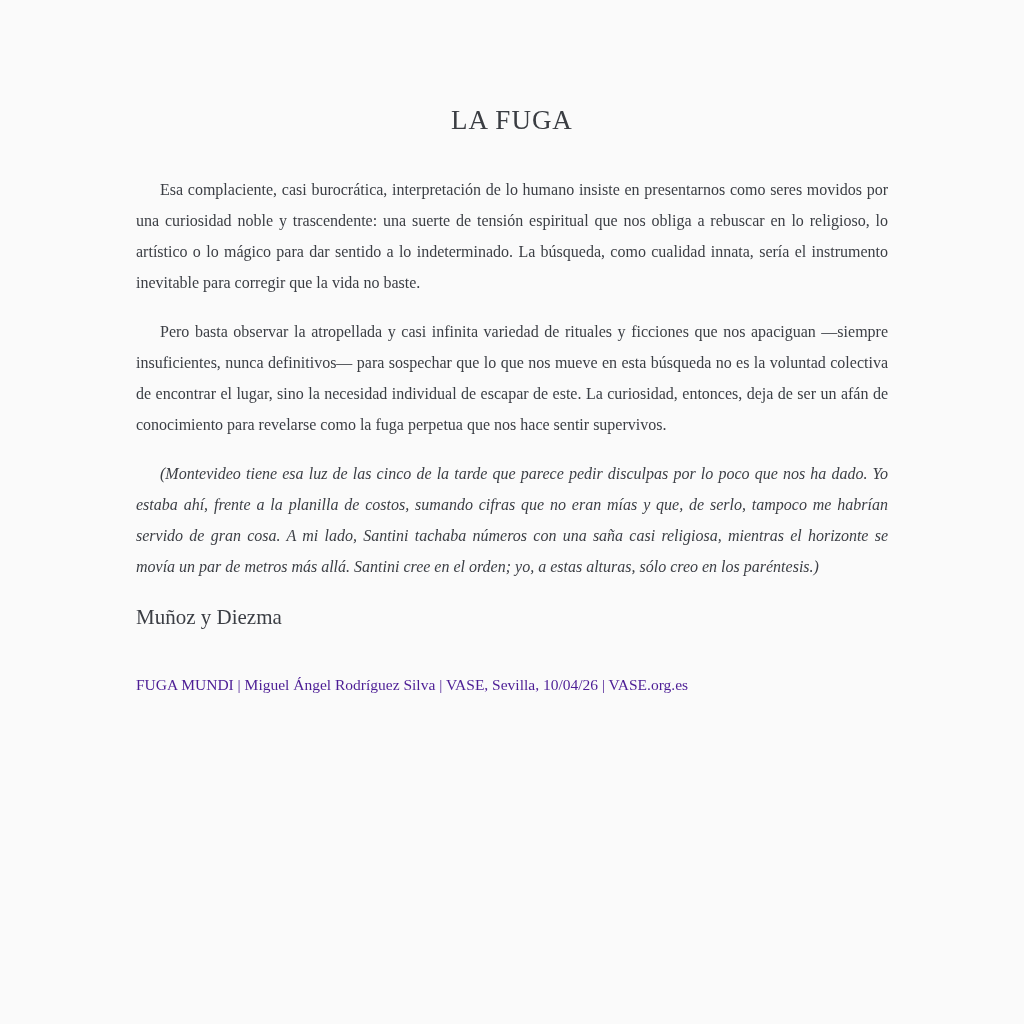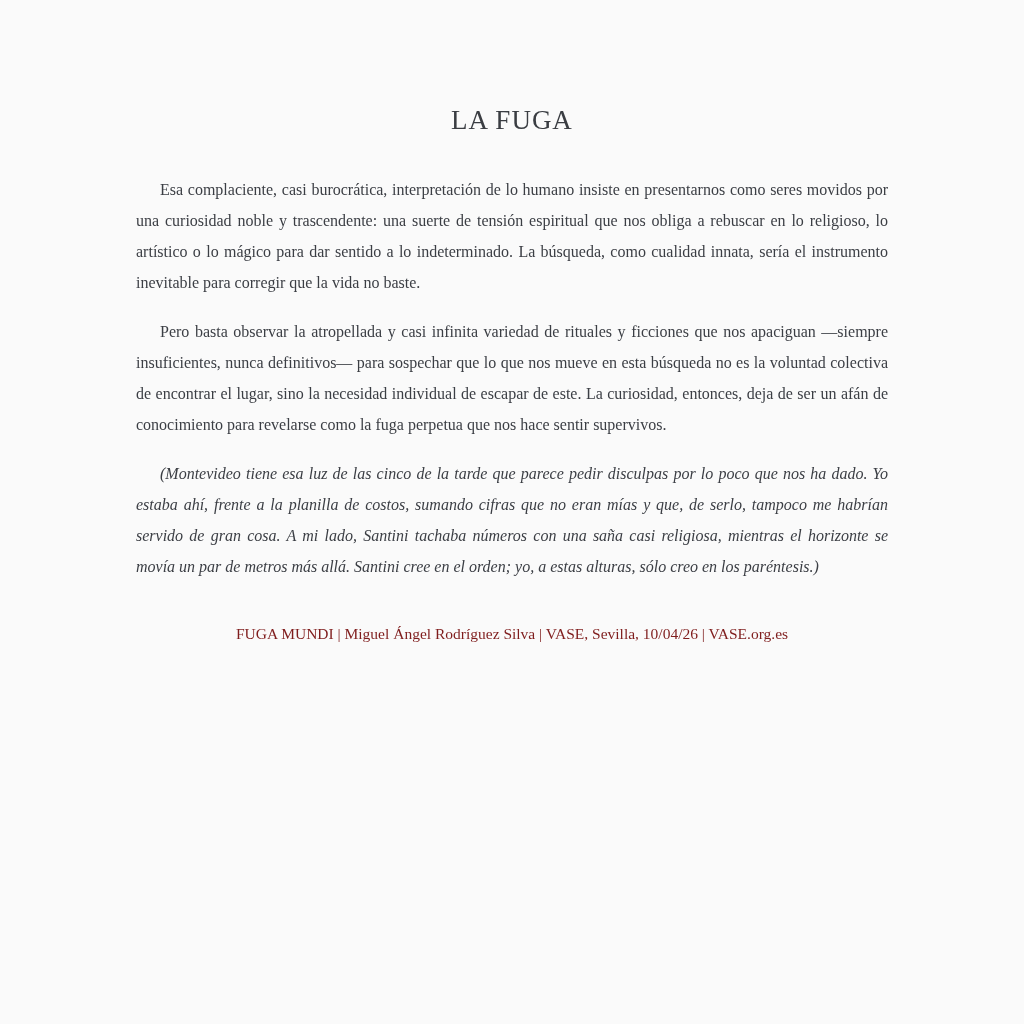--- a/index.html
+++ b/index.html
@@ -44,35 +44,36 @@
     font-size: 21px;
     line-height: 31px;
   }
   .signature div {
     margin: 0;
   }
   .footer-line {
     margin-top: 42px;
     font-size: 15.5px;
     line-height: 1.3;
-    text-align: center;
-    color: #7f1d1d;
+    text-align: left;
+    color: #4c1d95;
   }
 </style>
 </head>
 <body>
 
 <div class="page">
 
   <h1 class="doc-title">LA FUGA</h1>
 
   <p class="body-para">Esa complaciente, casi burocrática, interpretación de lo humano insiste en presentarnos como seres movidos por una curiosidad noble y trascendente: una suerte de tensión espiritual que nos obliga a rebuscar en lo religioso, lo artístico o lo mágico para dar sentido a lo indeterminado. La búsqueda, como cualidad innata, sería el instrumento inevitable para corregir que la vida no baste.</p>
 
   <p class="body-para">Pero basta observar la atropellada y casi infinita variedad de rituales y ficciones que nos apaciguan —siempre insuficientes, nunca definitivos— para sospechar que lo que nos mueve en esta búsqueda no es la voluntad colectiva de encontrar el lugar, sino la necesidad individual de escapar de este. La curiosidad, entonces, deja de ser un afán de conocimiento para revelarse como la fuga perpetua que nos hace sentir supervivos.</p>
 
   <p class="body-para italic">(Montevideo tiene esa luz de las cinco de la tarde que parece pedir disculpas por lo poco que nos ha dado. Yo estaba ahí, frente a la planilla de costos, sumando cifras que no eran mías y que, de serlo, tampoco me habrían servido de gran cosa. A mi lado, Santini tachaba números con una saña casi religiosa, mientras el horizonte se movía un par de metros más allá. Santini cree en el orden; yo, a estas alturas, sólo creo en los paréntesis.)</p>
 
   <div class="signature">
+    <div>Muñoz y Diezma</div>
   </div>
 
   <div class="footer-line">FUGA MUNDI  |  Miguel Ángel Rodríguez Silva  |  VASE, Sevilla, 10/04/26  |  VASE.org.es</div>
 
 </div>
 
 </body></html>

